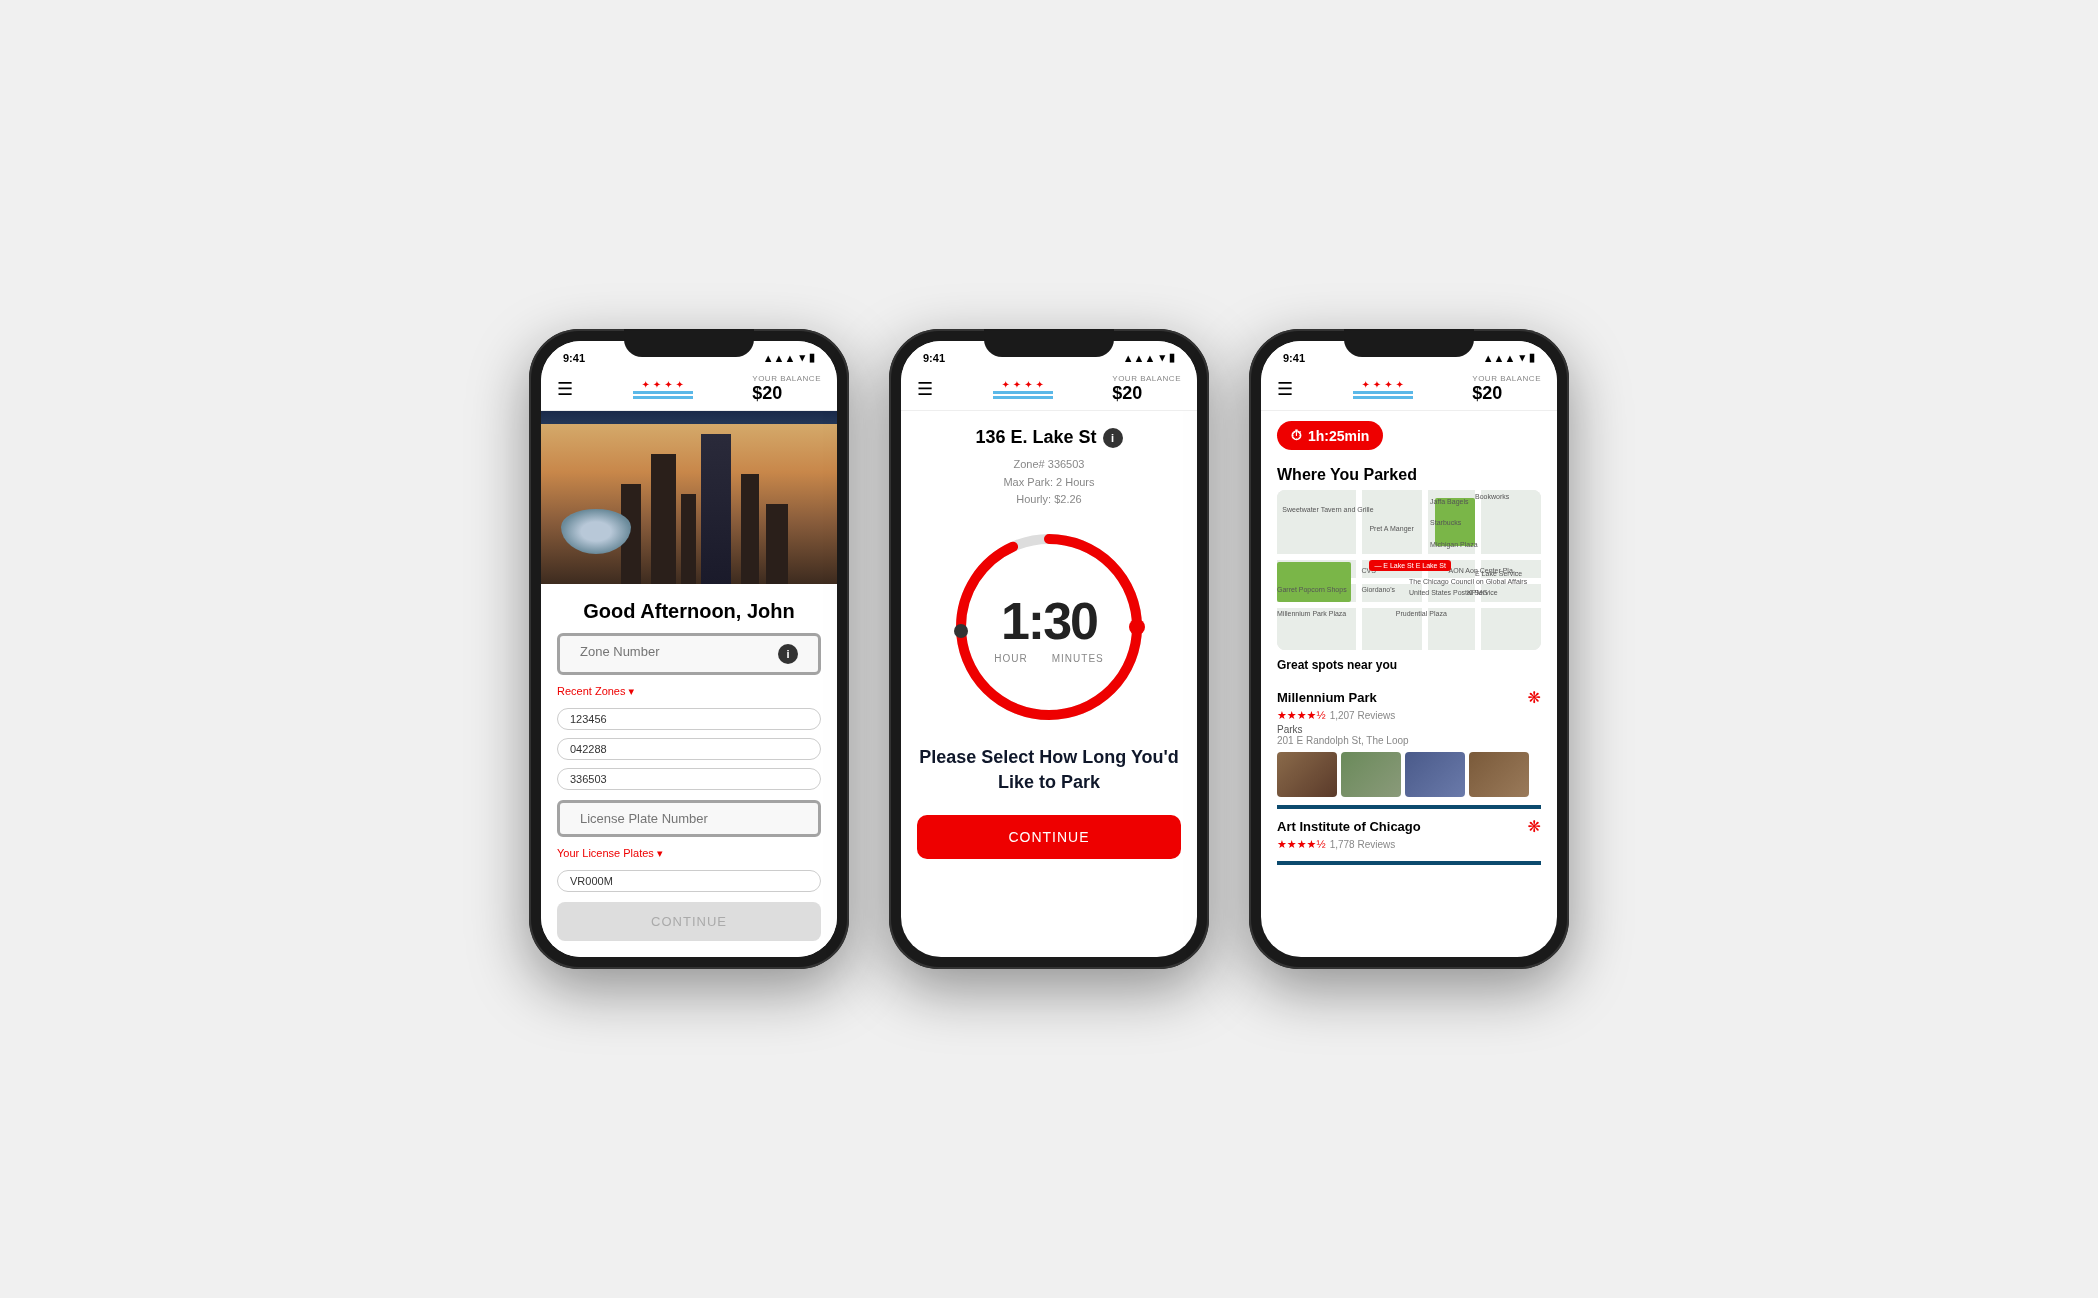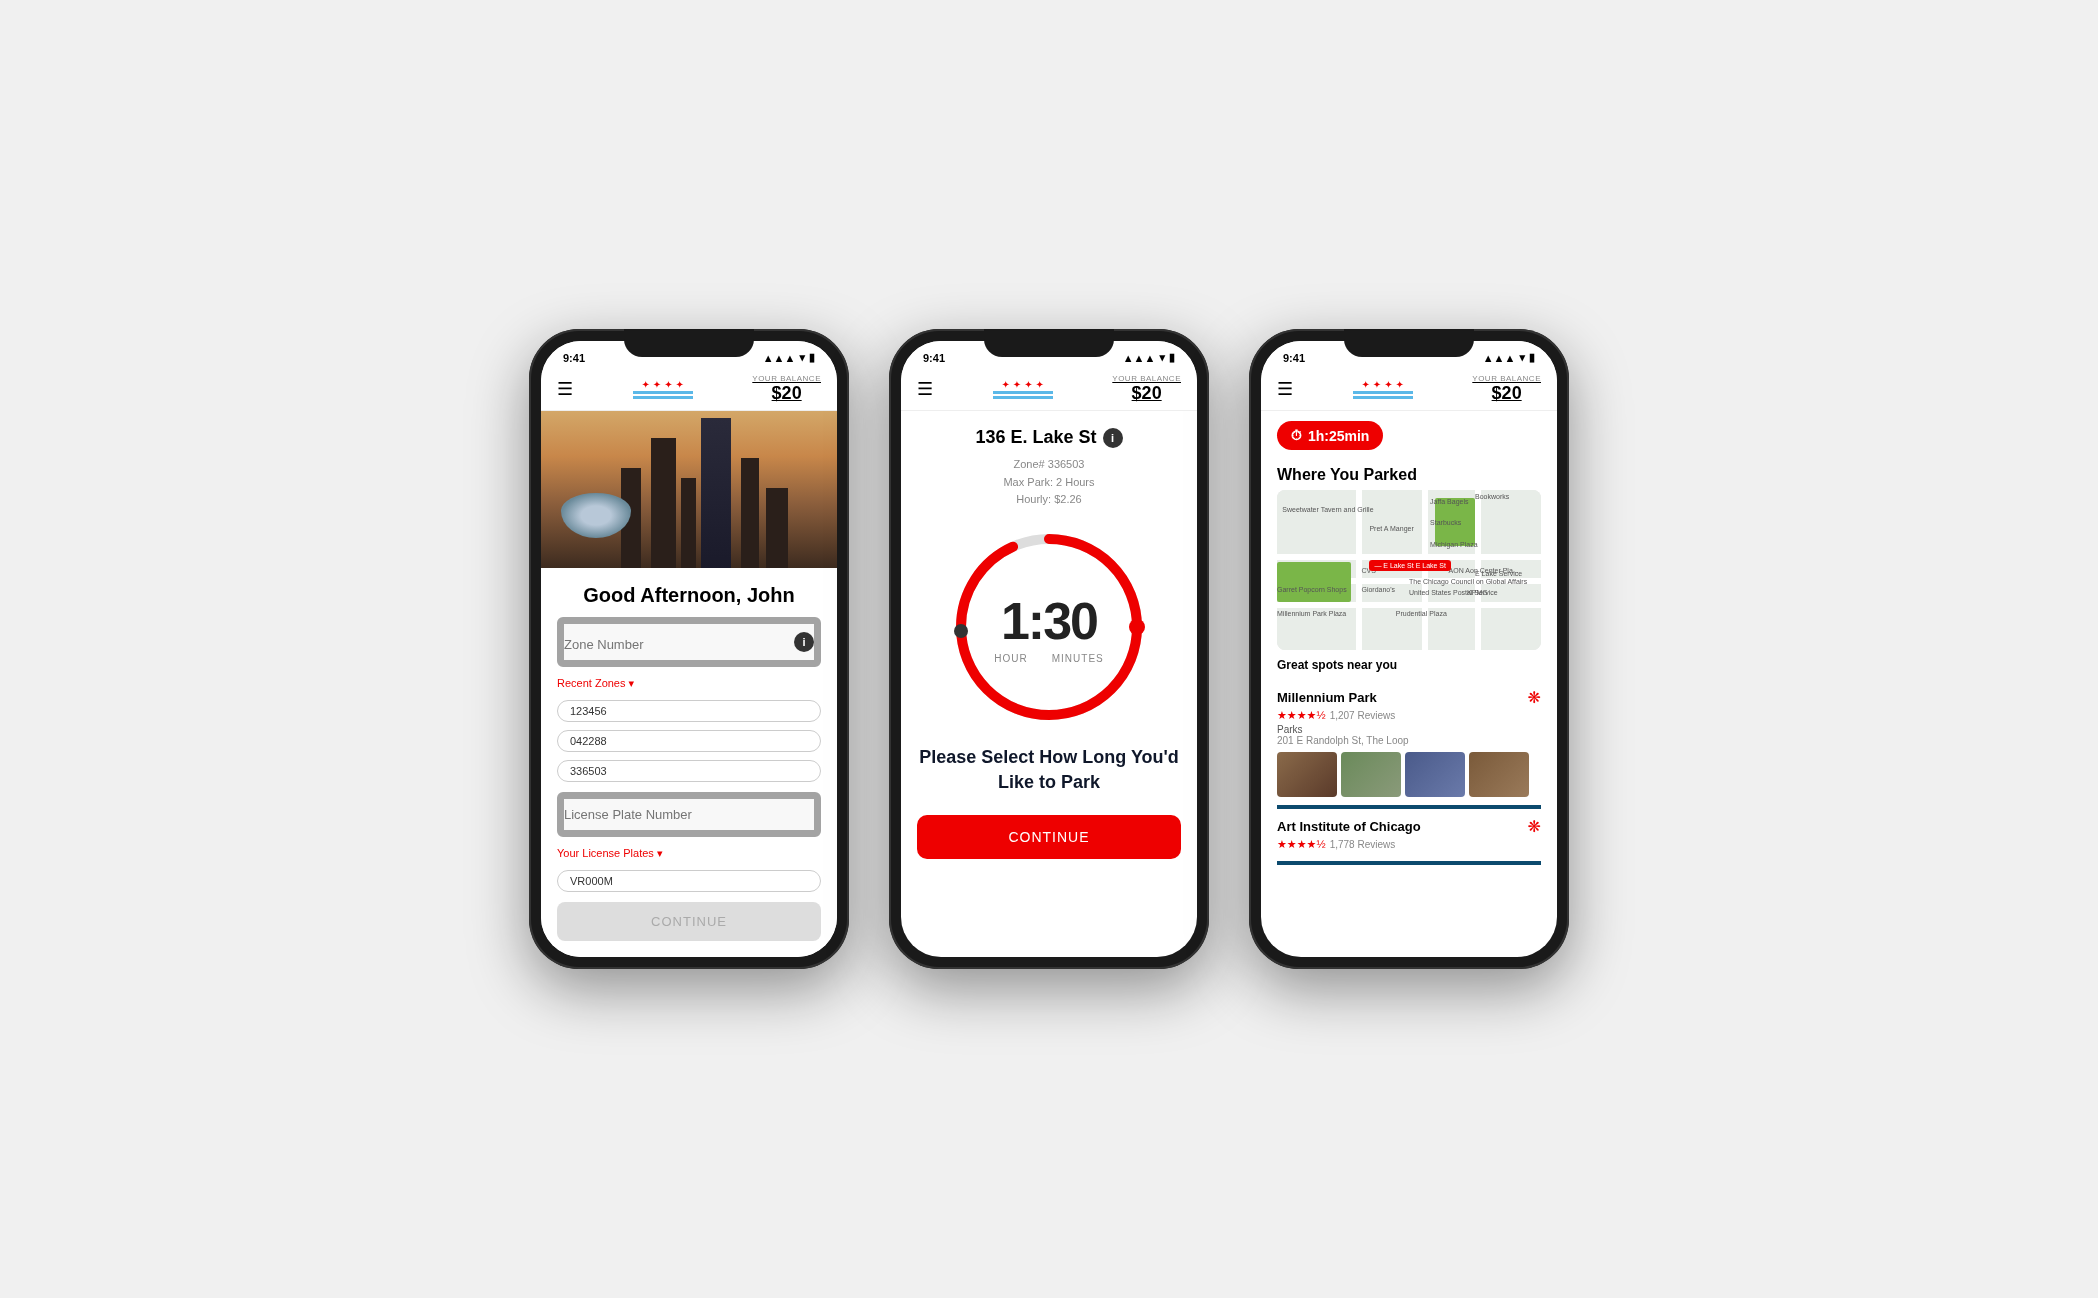--- a/index.html
+++ b/index.html
@@ -92,22 +92,21 @@
       color: #e00;
       font-size: 10px;
     }
     .flag-stripe {
       height: 3px;
       width: 60px;
       background: #5bb8e8;
       margin: 1px 0;
     }
     .balance-area {
-      text-align: center;
-      text-decoration: underline;
+      text-align: left;
     }
     .balance-label {
       font-size: 8px;
       color: #888;
       text-transform: uppercase;
       letter-spacing: 0.5px;
     }
     .balance-amount {
       font-size: 18px;
       font-weight: 700;
@@ -169,24 +168,24 @@
       gap: 10px;
     }
     .greeting {
       font-size: 20px;
       font-weight: 700;
       text-align: center;
       color: #000;
     }
     .input-row {
       display: flex;
-      align-items: flex-end;
-      border: 7px solid #a3a3a3;
+      align-items: flex-start;
+      border: 3px solid #a3a3a3;
       border-radius: 6px;
-      padding: 8px 0;
+      padding: 8px 20px;
       background: #f8f8f8;
     }
     .input-row input {
       border: none;
       background: transparent;
       flex: 1;
       font-size: 13px;
       color: #999;
       outline: none;
     }

